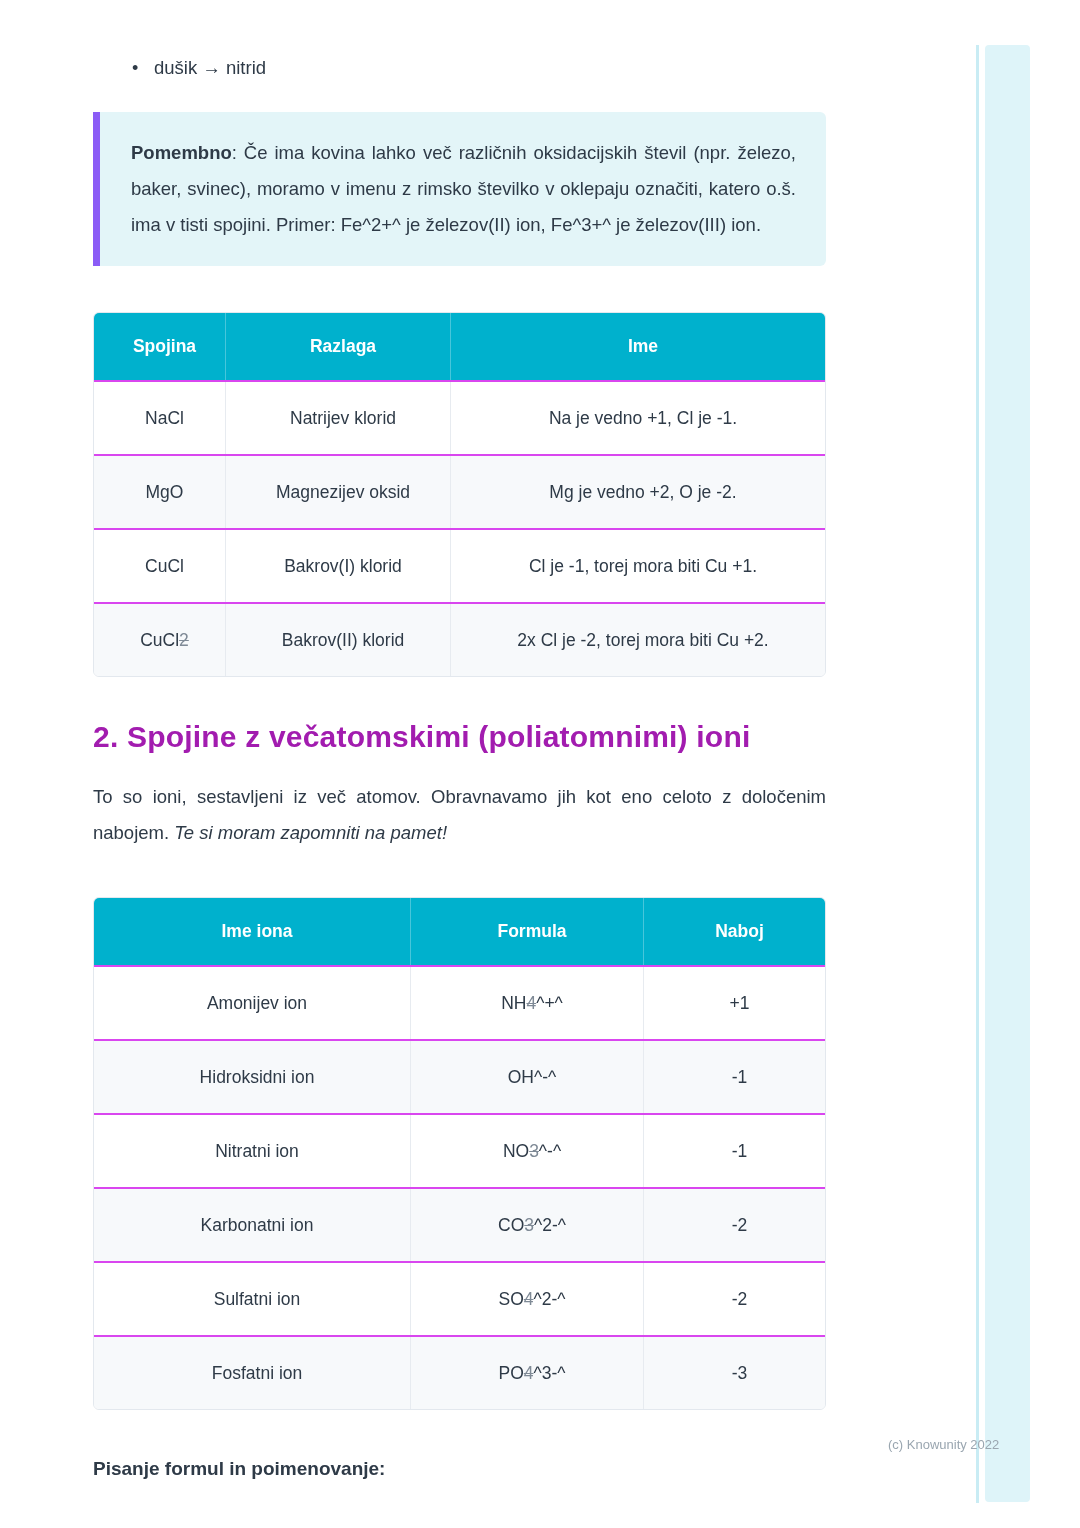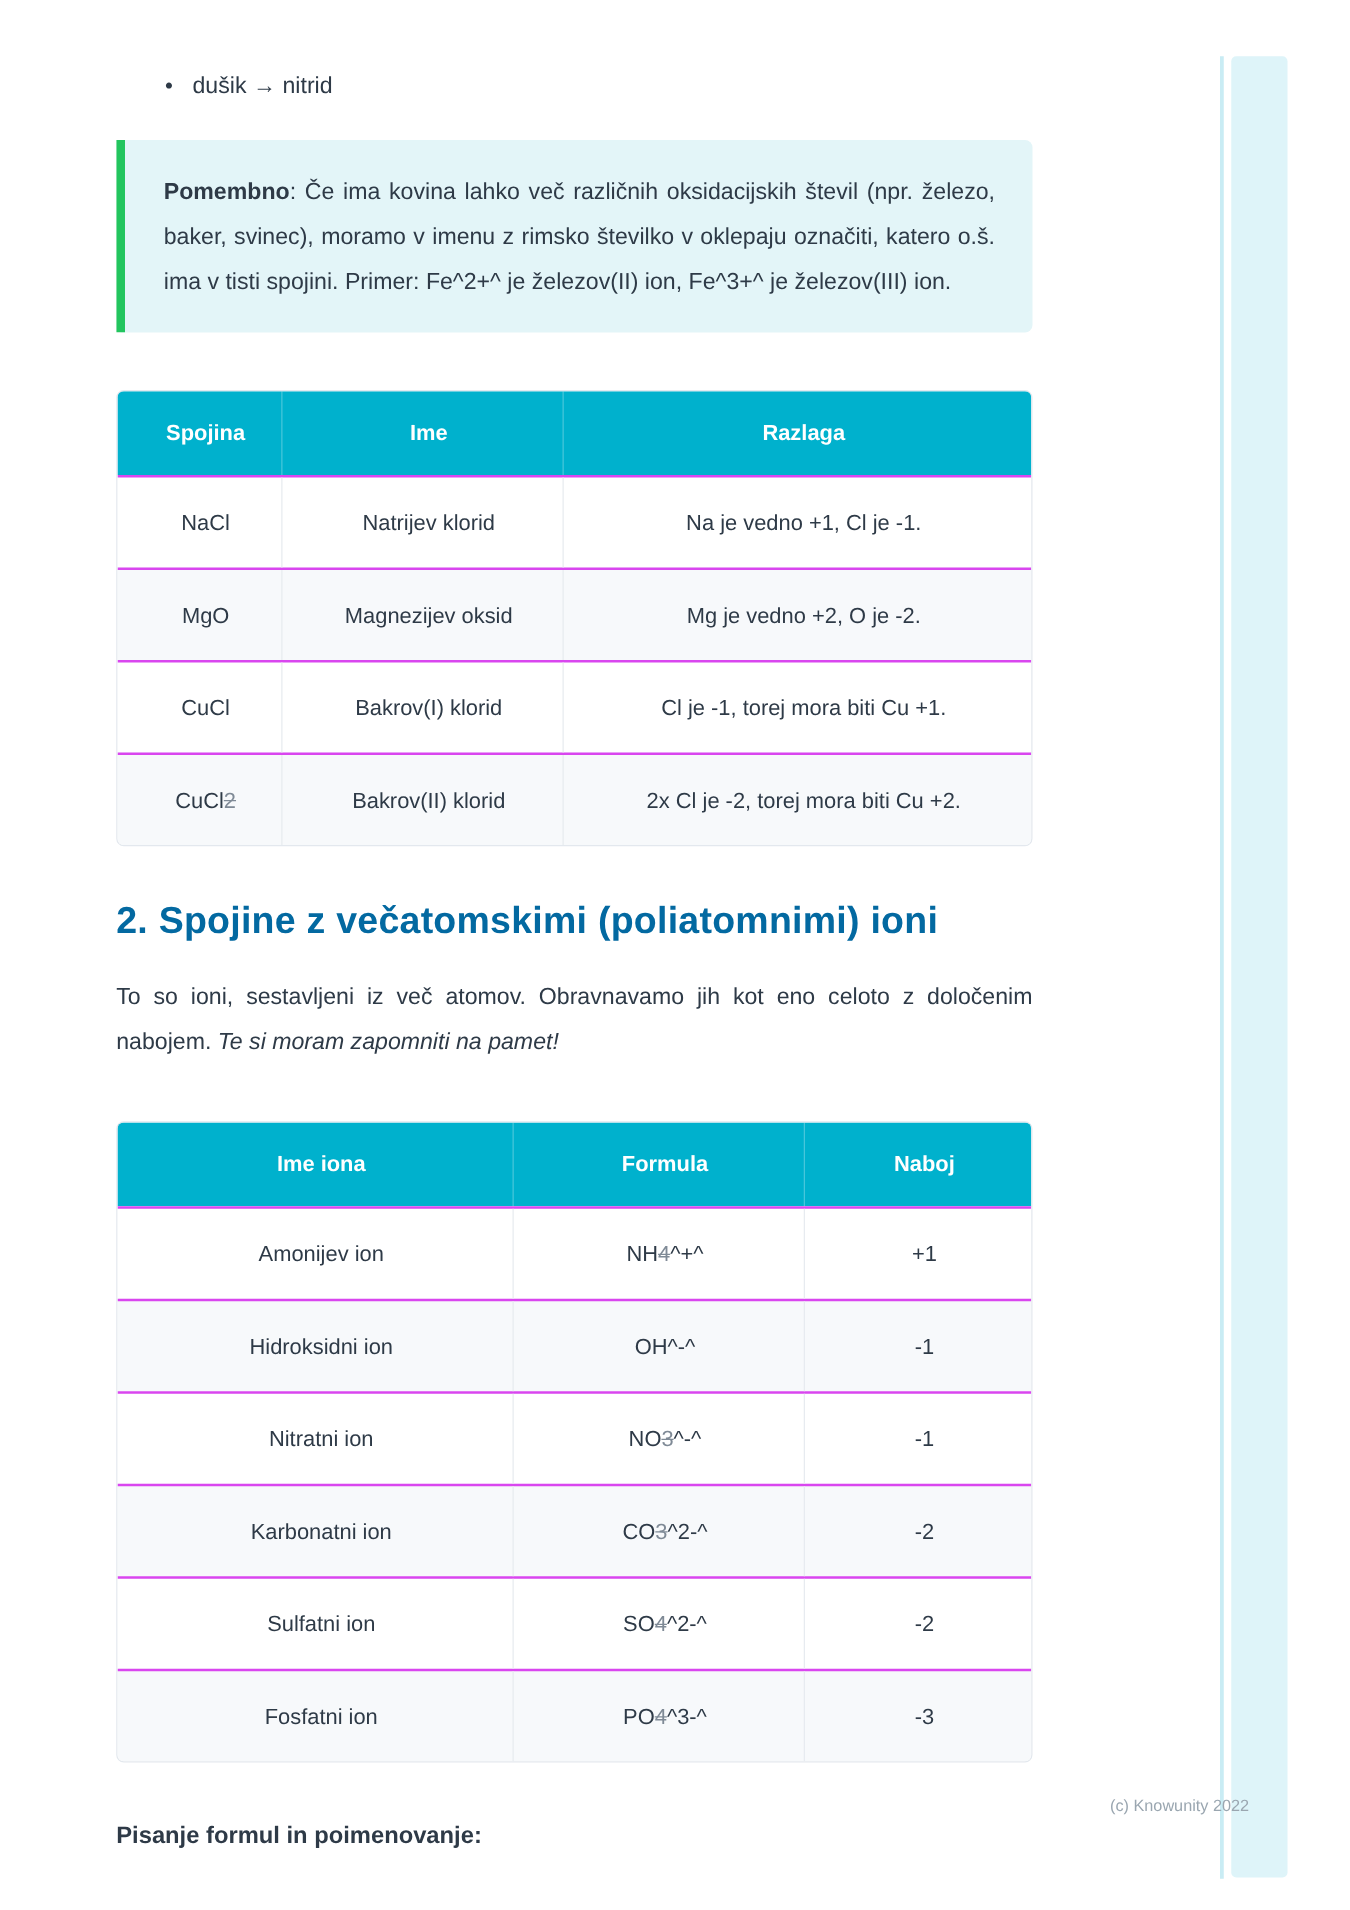--- a/index.html
+++ b/index.html
@@ -19,21 +19,21 @@
   .bullet-row {
     margin-top:56px;
     display:flex; align-items:flex-start;
     font-size:18.5px; line-height:24px;
   }
   .bullet-dot { width:22px; margin-left:39px; font-size:18px; }
   
   .callout {
     margin-top:32px;
     background:#e3f5f8;
-    border-left:7px solid #22c55e;
+    border-left:7px solid #8b5cf6;
     border-radius:0 6px 6px 0;
     padding:23px 30px 23px 31px;
   }
   .callout-text {
     font-size:18.5px; line-height:36px;
     text-align:justify;
   }
   .callout-text strong { font-weight:bold; }
   
   .dtable {
@@ -59,21 +59,21 @@
     font-size:17.5px;
     padding:25px 14px 25px 24px;
     border-right:1px solid #e7ebf0;
     line-height:22px;
   }
   .cell:last-child { border-right:none; }
   .struck { text-decoration:line-through; color:#7f8a96; }
   
   h2.section-heading {
     margin-top:42px;
-    color:#0369a1;
+    color:#a21caf;
     font-size:30px; line-height:36px;
     font-weight:bold;
     letter-spacing:0.2px;
   }
   
   .intro-para {
     margin-top:24px;
     font-size:18.5px; line-height:36px;
     text-align:justify;
   }
@@ -113,22 +113,22 @@
       <span>dušik → nitrid</span>
     </div>
 
     <div class="callout">
       <p class="callout-text"><strong>Pomembno</strong><span>: Če ima kovina lahko več različnih oksidacijskih števil (npr. železo, baker, svinec), moramo v imenu z rimsko številko v oklepaju označiti, katero o.š. ima v tisti spojini. Primer: Fe^2+^ je železov(II) ion, Fe^3+^ je železov(III) ion.</span></p>
     </div>
 
     <div class="dtable t1">
       <div class="thead">
         <div class="hcell">Spojina</div>
+        <div class="hcell">Razlaga</div>
         <div class="hcell">Ime</div>
-        <div class="hcell">Razlaga</div>
       </div>
 
       <div class="trow">
         <div class="cell"><span>NaCl</span><span class="struck"></span></div>
         <div class="cell">Natrijev klorid</div>
         <div class="cell">Na je vedno +1, Cl je -1.</div>
       </div>
 
       <div class="trow alt">
         <div class="cell"><span>MgO</span><span class="struck"></span></div>

